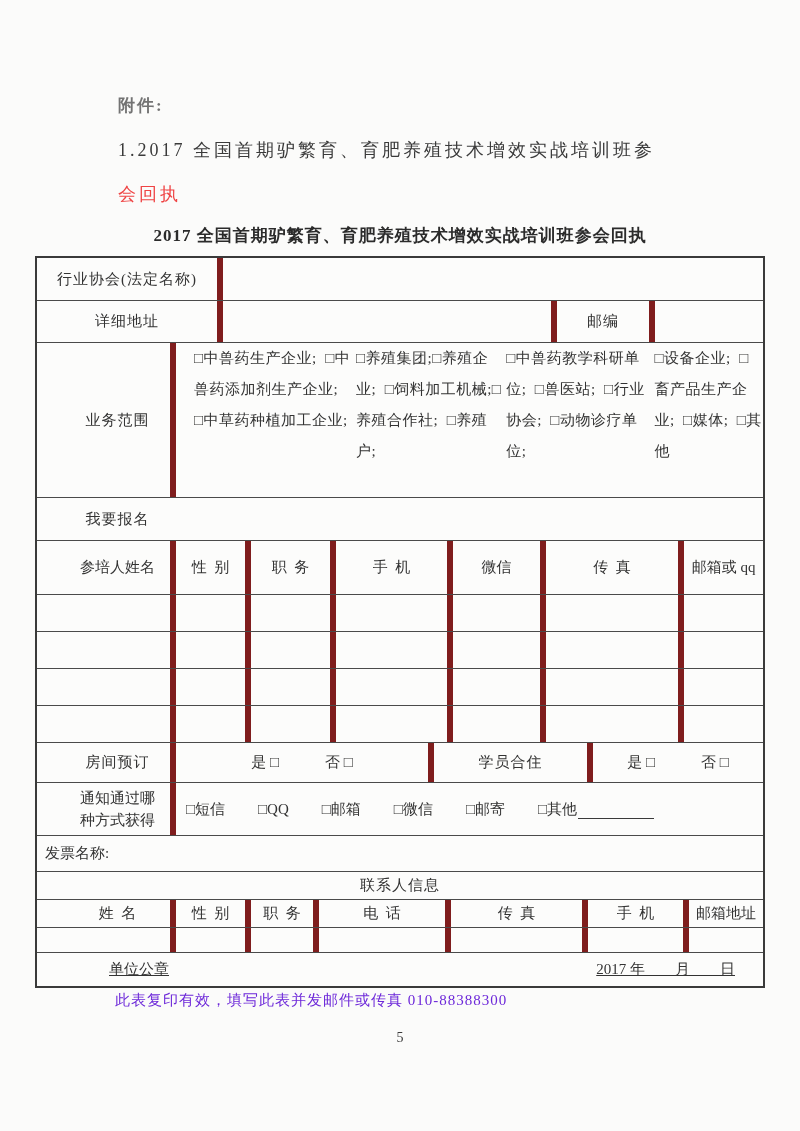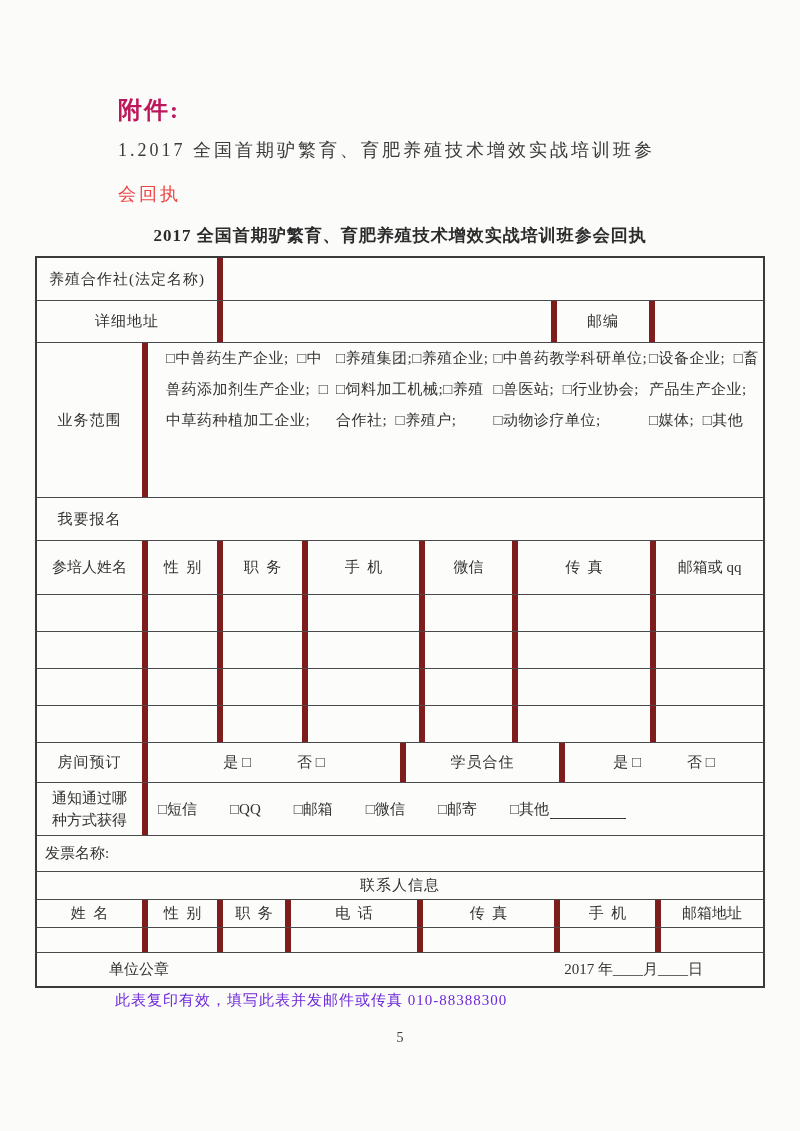--- a/index.html
+++ b/index.html
@@ -8,21 +8,21 @@
     position:relative;
     width:800px;height:1131px;
     margin:0 auto;
     background:#fbfbfa;
     font-family:"Liberation Serif","DejaVu Serif",serif;
     color:#2e2e2e;
     overflow:hidden;
   }
   .attach-label{
     position:absolute;left:118px;top:94px;
-    font-size:24px;letter-spacing:2px;font-weight:600;color:#be185d;
+    font-size:17px;letter-spacing:2px;font-weight:600;color:#737373;
   }
   .attach-line1{
     position:absolute;left:118px;top:138px;
     font-size:18px;letter-spacing:3px;color:#3a3a3a;
   }
   .attach-line2{
     position:absolute;left:118px;top:182px;
     font-size:18px;letter-spacing:3px;color:#ef4444;
   }
   .table-title{
@@ -47,41 +47,41 @@
   .cell + .cell{border-left:6px solid #7f1d1d;}
   .cell.center{justify-content:center;text-align:center;}
   .cell.fill{flex:1 1 auto;}
   .label-sp{letter-spacing:1px;}
   .keep-space{white-space:pre-wrap;}
   .h42{height:42px;} .h43{height:43px;} .h155{height:155px;}
   .h54{height:54px;} .h37{height:37px;} .h40{height:40px;font-family:Liberation Serif, serif;}
   .h53{height:53px;} .h36{height:36px;} .h28{height:28px;}
   .h25{height:25px;} .h34{height:34px;}
   .w180{flex:0 0 180px;} .w334{flex:0 0 334px;} .w98{flex:0 0 98px;}
-  .w105{flex:0 0 105px;} .w75{flex:0 0 75px;} .w85{flex:0 0 85px;}
+  .w105{flex:0 0 105px;margin-left:28px;} .w75{flex:0 0 75px;} .w85{flex:0 0 85px;}
   .w117{flex:0 0 117px;} .w93{flex:0 0 93px;} .w138{flex:0 0 138px;}
   .w68{flex:0 0 68px;} .w132{flex:0 0 132px;} .w137{flex:0 0 137px;}
   .w101{flex:0 0 101px;} .w258{flex:0 0 258px;} .w159{flex:0 0 159px;}
   .scope-cell{
     flex:1 1 auto;align-items:flex-start;
     justify-content:center;padding-left:18px;
   }
   .scope-line{line-height:31px;font-size:15px;letter-spacing:0.5px;}
   .signup-cell{flex:1 1 auto;padding-left:18px;letter-spacing:0.5px;}
   .yesno-pair{display:flex;gap:46px;}
   .notify-label{flex-direction:column;justify-content:center;line-height:22px;}
   .notify-cell{flex:1 1 auto;padding-left:10px;gap:33px;}
   .blank-line{
     display:inline-block;width:76px;height:14px;
     border-bottom:1px solid #3a3a3a;margin-left:1px;
   }
   .invoice-cell{flex:1 1 auto;padding-left:8px;}
   .stamp-row-cell{
     flex:1 1 auto;justify-content:space-between;
-    padding-left:72px;padding-right:60px;
+    padding-left:72px;padding-right:28px;text-decoration:underline;
   }
   .footer-note{
     position:absolute;left:115px;top:991px;
     font-size:15px;letter-spacing:1px;color:#6d28d9;
   }
   .page-number{
     position:absolute;left:0;top:1030px;width:800px;
     text-align:center;font-size:14px;color:#3a3a3a;
   }
 </style>
@@ -91,21 +91,21 @@
 <div class="page">
 
   <div class="attach-label">附件:</div>
   <div class="attach-line1">1.2017 全国首期驴繁育、育肥养殖技术增效实战培训班参</div>
   <div class="attach-line2">会回执</div>
   <div class="table-title">2017 全国首期驴繁育、育肥养殖技术增效实战培训班参会回执</div>
 
   <div class="doc-table">
 
     <div class="row h42">
-      <div class="cell center w180 label-sp">养殖合作社(法定名称)</div>
+      <div class="cell center w180 label-sp">行业协会(法定名称)</div>
       <div class="cell fill"></div>
     </div>
 
     <div class="row h42">
       <div class="cell center w180 label-sp">详细地址</div>
       <div class="cell w334"></div>
       <div class="cell center w98 label-sp">邮编</div>
       <div class="cell fill"></div>
     </div>
 

